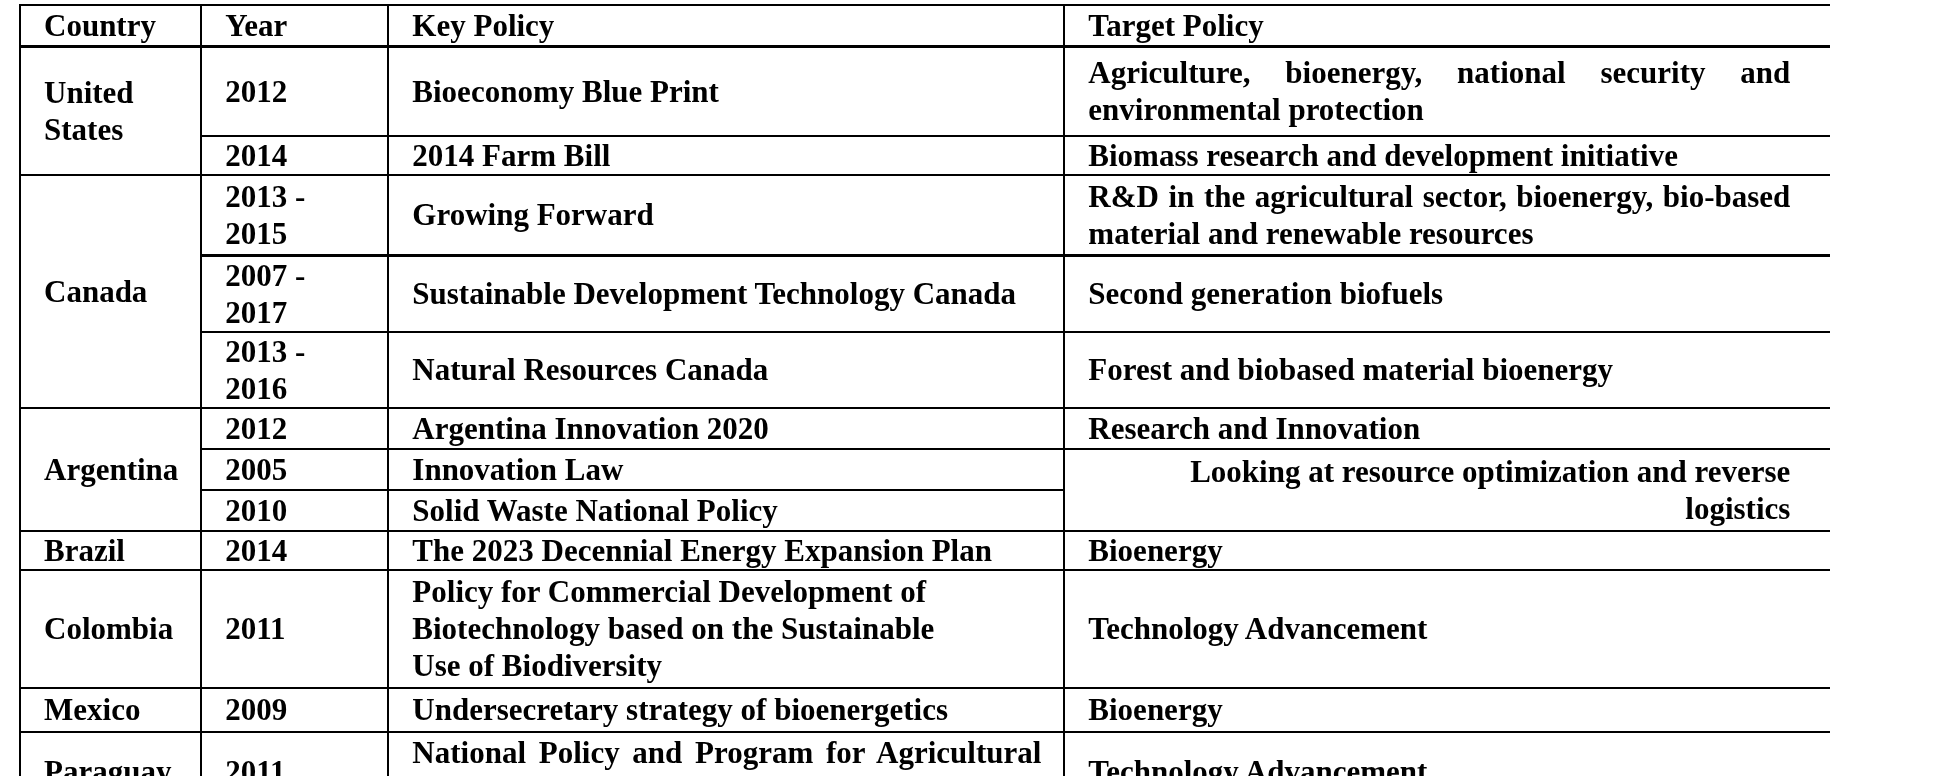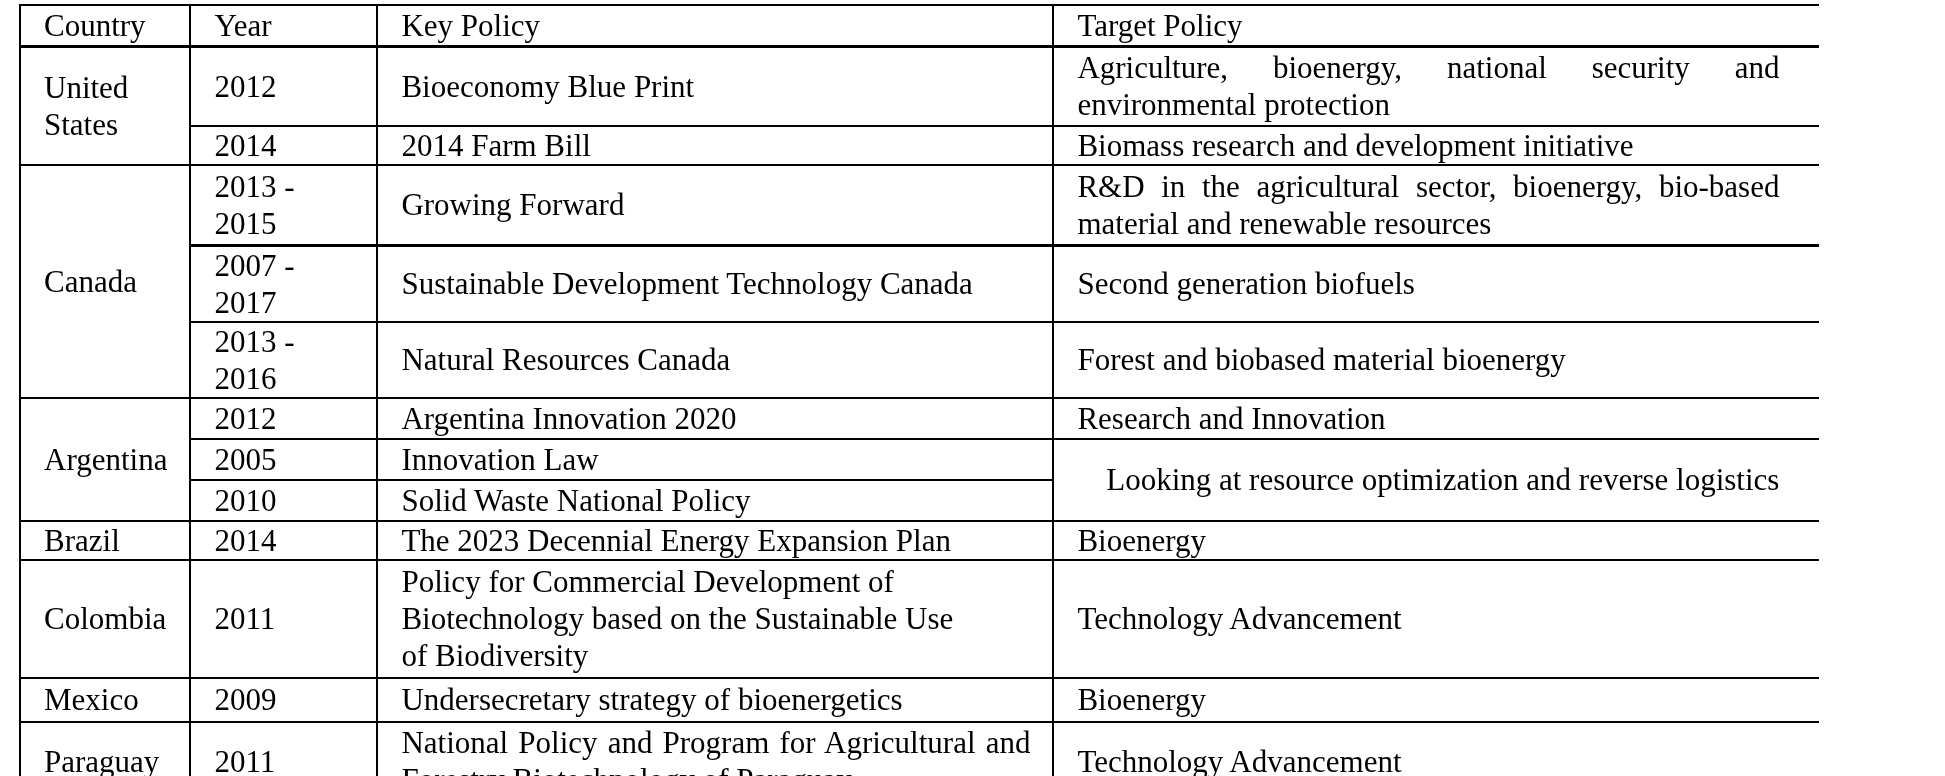--- a/index.html
+++ b/index.html
@@ -21,20 +21,21 @@
     font-family: "Liberation Serif", "DejaVu Serif", serif;
     font-size: 31px;
     color: #000000;
   }
   table.policy td {
     border: 2px solid #000000;
     padding: 0 22px 0 23px;
     vertical-align: middle;
     line-height: 37px;
     overflow: hidden;
+    font-weight: bold;
   }
   table.policy tr.header td {
     border-bottom: 3px solid #000000;
   }
   table.policy td.target {
     text-align: justify;
     border-right: none;
     padding-right: 40px;
   }
   table.policy tr.thick-top td { border-top: 3px solid #000000; }
@@ -55,21 +56,21 @@
         <col class="c4">
   </colgroup>
   <tbody>
         <tr class="header" style="height:41px">
     <td>Country</td>
     <td>Year</td>
     <td>Key Policy</td>
     <td class="target">Target Policy</td>
   </tr>
 
-  <tr style="height:80px">
+  <tr style="height:90px">
     <td rowspan="2">United States</td>
     <td>2012</td>
     <td>Bioeconomy Blue Print</td>
     <td class="target">Agriculture, bioenergy, national security and environmental protection</td>
   </tr>
   <tr style="height:39px">
     <td>2014</td>
     <td>2014 Farm Bill</td>
     <td class="target">Biomass research and development initiative</td>
   </tr>

